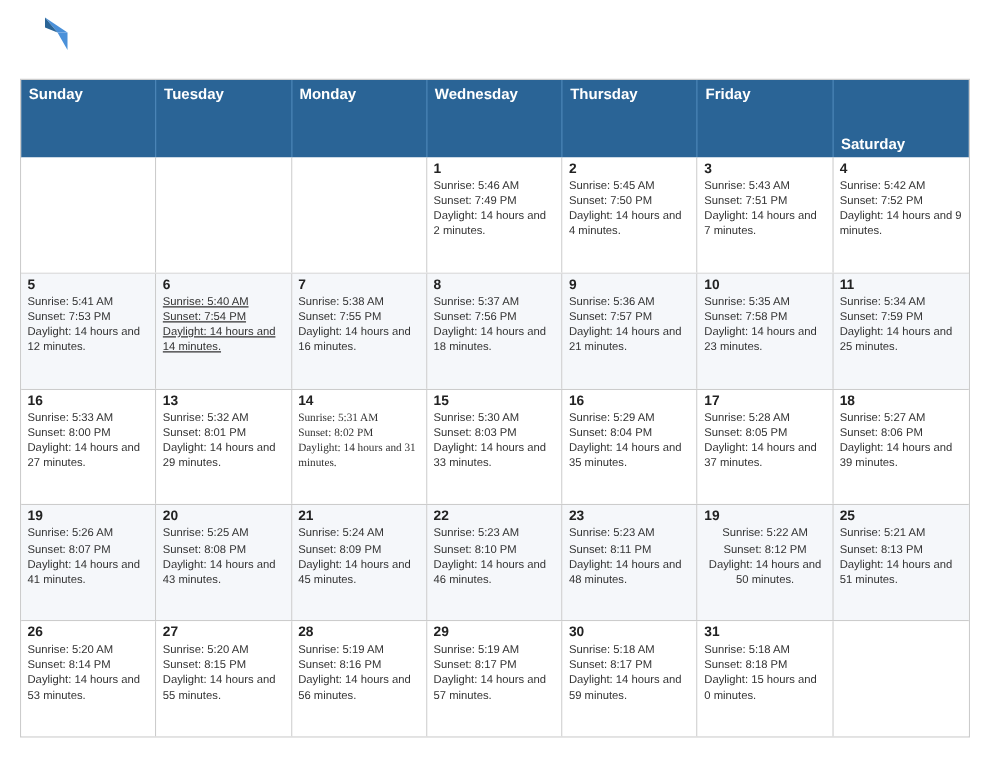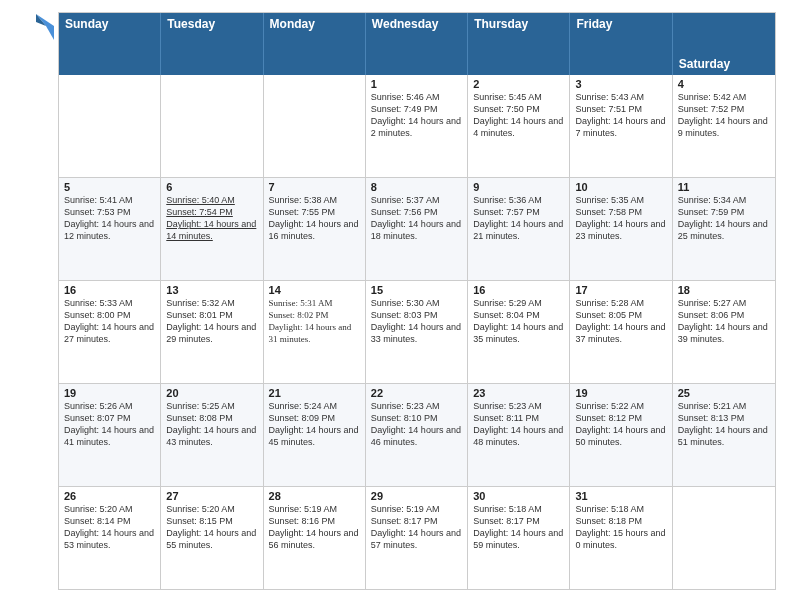--- a/index.html
+++ b/index.html
@@ -8,21 +8,21 @@
       background: #fff;
       width: 792px;
       height: 612px;
       overflow: hidden;
     }
     .page {
       width: 792px;
       height: 612px;
       padding: 12px 16px 22px 16px;
       display: flex;
-      flex-direction: row;
+      flex-direction: column;
     }
     .header {
       display: flex;
       justify-content: space-between;
       align-items: flex-start;
       margin-bottom: 8px;
     }
     .logo {
       display: flex;
       flex-direction: column;
@@ -285,21 +285,21 @@
 Daylight: 14 hours and 46 minutes.</div>
           </div>
           <div class="cal-cell">
             <div class="day-num">23</div>
             <div class="cell-text" style="white-space: pre-line;">Sunrise: 5:23 AM
 Sunset: 8:11 PM
 Daylight: 14 hours and 48 minutes.</div>
           </div>
           <div class="cal-cell">
             <div class="day-num">19</div>
-            <div class="cell-text" style="white-space: pre-line;">Sunrise: 5:22 AM
+            <div class="cell-text" style="white-space: pre-line; text-align: center;">Sunrise: 5:22 AM
 Sunset: 8:12 PM
 Daylight: 14 hours and 50 minutes.</div>
           </div>
           <div class="cal-cell">
             <div class="day-num">25</div>
             <div class="cell-text" style="white-space: pre-line;">Sunrise: 5:21 AM
 Sunset: 8:13 PM
 Daylight: 14 hours and 51 minutes.</div>
           </div>
         </div>

